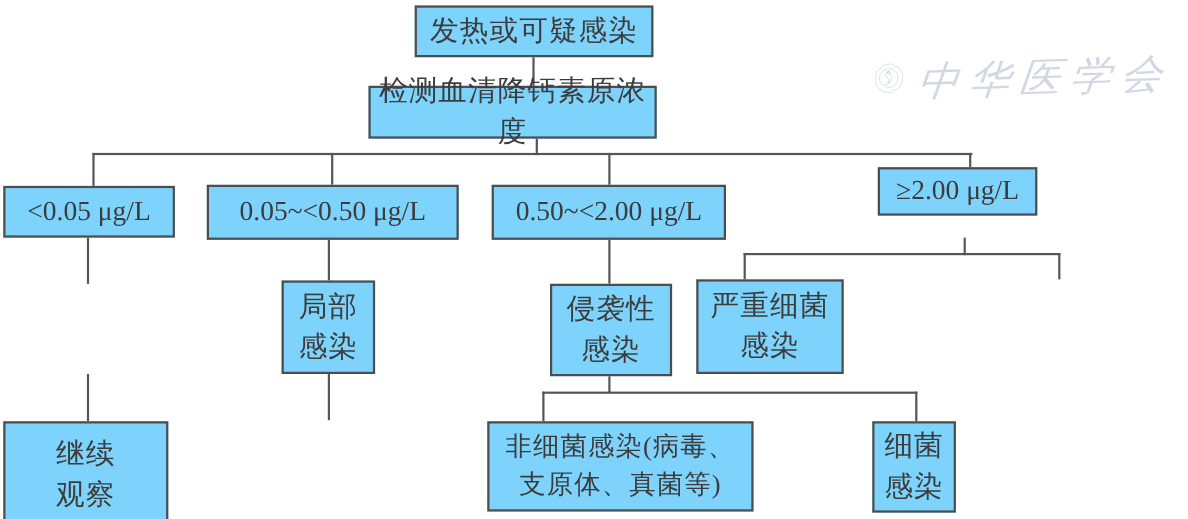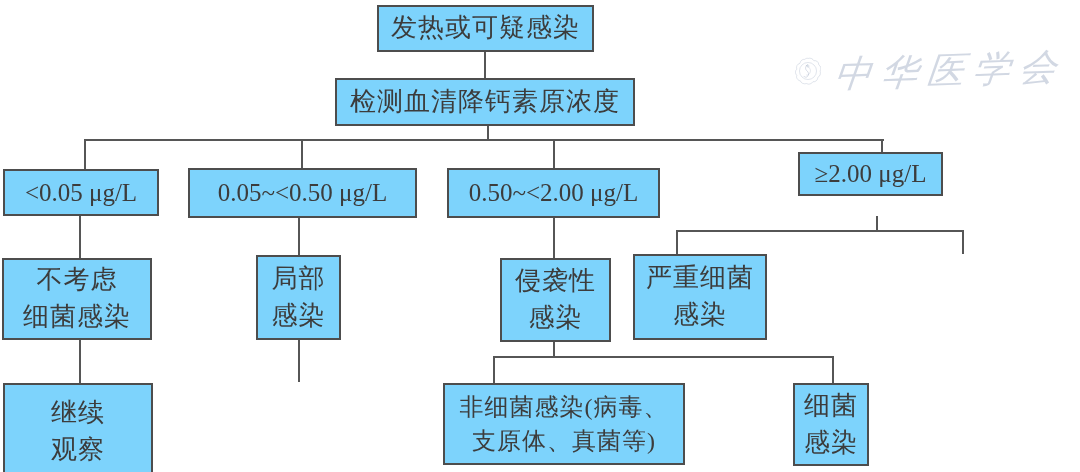--- a/index.html
+++ b/index.html
@@ -90,32 +90,30 @@
   <div class="line" style="left:493px; top:356px; width:2px;  height:27px;"></div>
   <div class="line" style="left:832px; top:356px; width:2px;  height:27px;"></div>
 
   <div class="line" style="left:876px; top:216px; width:2px;  height:16px;"></div>
   <div class="line" style="left:676px; top:230px; width:288px; height:2px;"></div>
   <div class="line" style="left:676px; top:230px; width:2px;  height:24px;"></div>
   <div class="line" style="left:962px; top:230px; width:2px;  height:24px;"></div>
 
   <div class="node" style="left:377px; top:5px;   width:217px; height:47px;">发热或可疑感染</div>
 
-  <div class="node" style="left:335px; top:78px;  width:300px; height:48px;">检测血清降钙素原浓度</div>
+  <div class="node" style="left:335px; top:78px;  width:262px; height:48px;">检测血清降钙素原浓度</div>
 
   <div class="node value" style="left:3px;   top:169px; width:156px; height:47px;">&lt;0.05 μg/L</div>
 
   <div class="node value" style="left:188px; top:168px; width:229px; height:50px;">0.05~&lt;0.50 μg/L</div>
 
   <div class="node value" style="left:447px; top:168px; width:213px; height:50px;">0.50~&lt;2.00 μg/L</div>
 
   <div class="node value" style="left:798px; top:152px; width:145px; height:44px;">≥2.00 μg/L</div>
 
-  <div class="node" style="left:2px;   top:258px; width:150px; height:82px;">不考虑
-细菌感染</div>
 
   <div class="node" style="left:256px; top:255px; width:85px;  height:85px;">局部
 感染</div>
 
   <div class="node" style="left:500px; top:258px; width:111px; height:84px;">侵袭性
 感染</div>
 
   <div class="node" style="left:633px; top:254px; width:134px; height:86px;">严重细菌
 感染</div>
 

